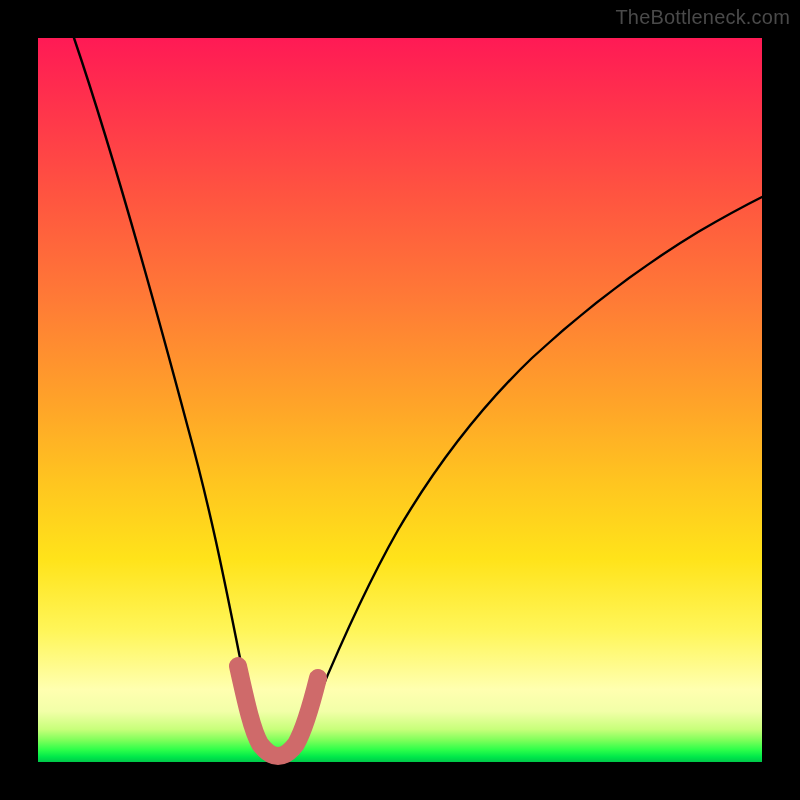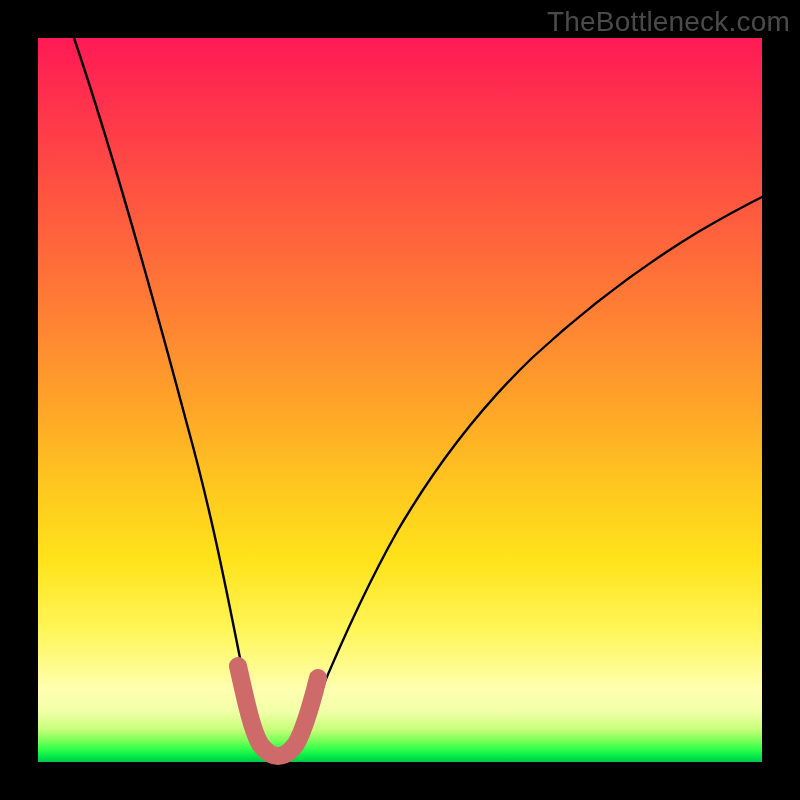--- a/index.html
+++ b/index.html
@@ -43,21 +43,21 @@
       #2eff4a 98.3%,
       #00e84a 99.3%,
       #00c84a 100%
     );
   }
   .watermark {
     position: absolute;
     top: 6px;
     right: 10px;
     color: #4a4a4a;
-    font-size: 28px;
+    font-size: 20px;
     letter-spacing: 0.2px;
     user-select: none;
   }
   svg.curve {
     position: absolute;
     left: 0;
     top: 0;
     width: 724px;
     height: 724px;
     overflow: visible;

